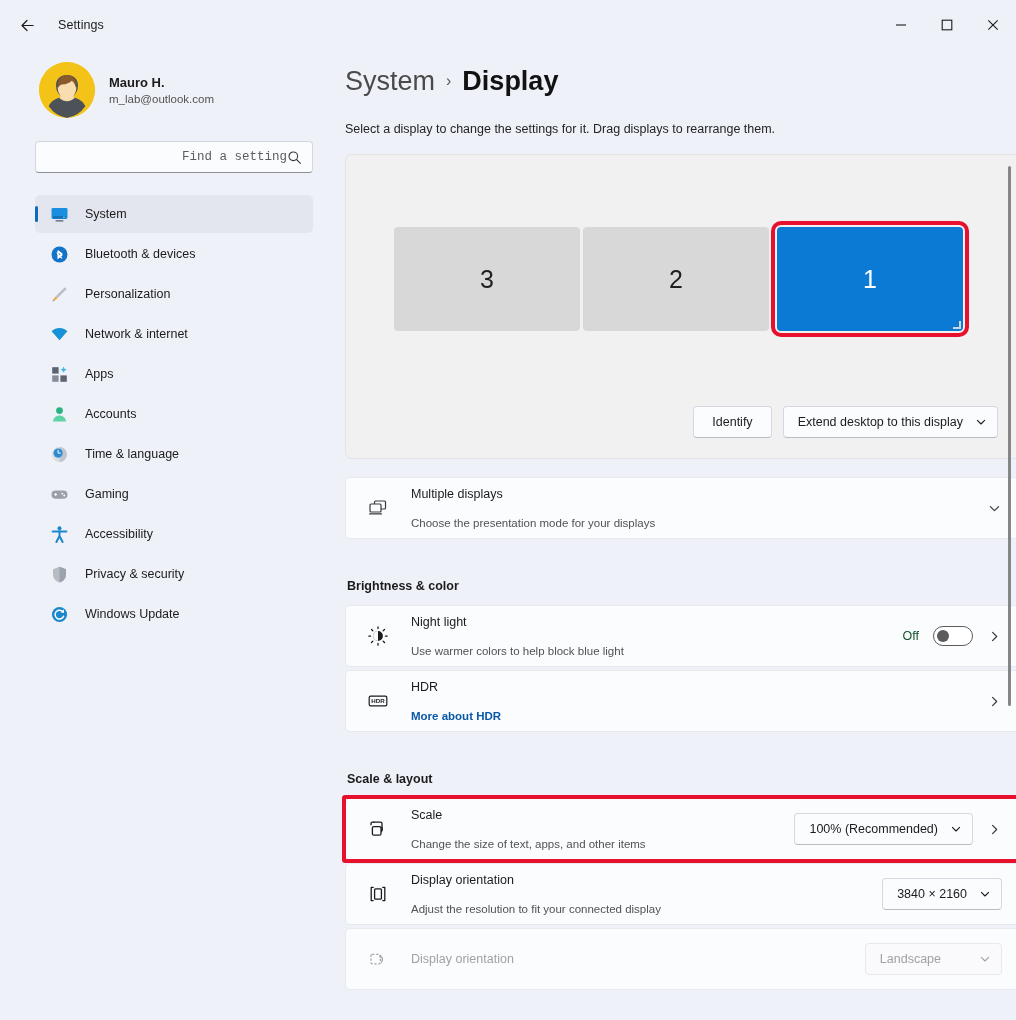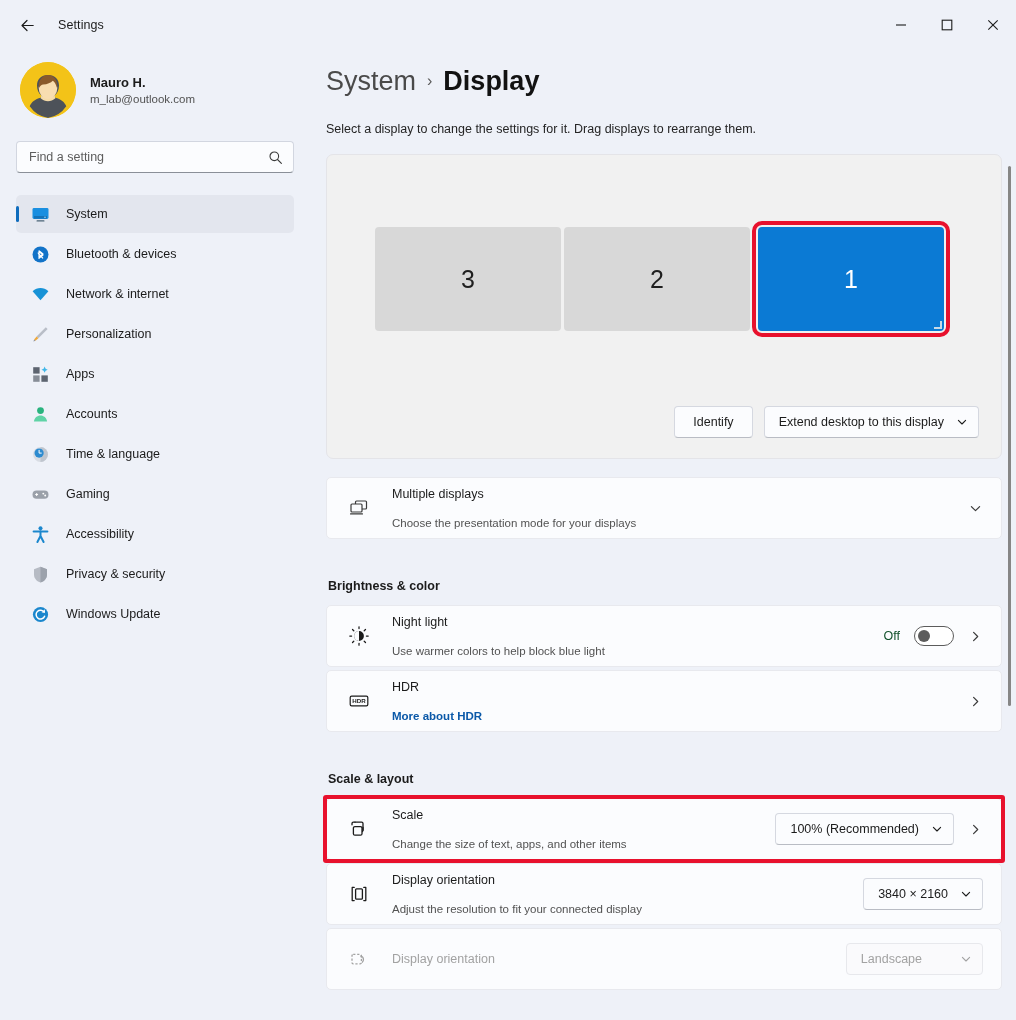--- a/index.html
+++ b/index.html
@@ -59,20 +59,21 @@
     position: relative;
   }
 
   
   .sidebar {
     width: 310px;
     flex: 0 0 310px;
     background: #eef1f8;
     padding: 0 16px;
     overflow: hidden;
+    margin-left: 19px;
   }
   .account {
     display: flex;
     align-items: center;
     gap: 14px;
     padding: 6px 4px 0 4px;
     height: 74px;
   }
   .avatar {
     width: 56px; height: 56px;
@@ -94,23 +95,24 @@
     border-bottom: 1px solid #8a8f98;
     border-radius: 4px;
     display: flex;
     align-items: center;
     padding: 0 10px 0 12px;
   }
   .search-wrap input {
     flex: 1 1 auto;
     border: none; outline: none;
     background: transparent;
-    font-family: Liberation Sans, sans-serif;
+    font-family: Liberation Mono, monospace;
     font-size: 12.5px;
     color: #a21caf;
+    text-align: right;
   }
   .search-wrap input::placeholder { color: #5d5d5d; }
 
   .navlist { margin-top: 22px; }
   .navitem {
     position: relative;
     height: 38px;
     display: flex;
     align-items: center;
     border-radius: 5px;
@@ -410,35 +412,35 @@
               <path d="M8 5.6 L12 9 L8 12.4 M8 5.6 V13.4 L12 10 L8 6.6" stroke="#fff" stroke-width="1.1" fill="none" stroke-linejoin="round"></path>
               <path d="M6.8 7.6 L12 13.4 L8 9.5" stroke="#fff" stroke-width="1.1" fill="none"></path>
             </svg>
           </span>
           <span class="navlabel">Bluetooth &amp; devices</span>
         </div>
 
         <div class="navitem">
           <span class="navicon">
             <svg width="19" height="19" viewBox="0 0 19 19">
-              <path d="M1.6 6.3 C4 4.1 6.6 3.1 9.5 3.1 s5.5 1 7.9 3.2 L9.5 15.2 Z" fill="#1792d6"></path>
-            </svg>
-          </span>
-          <span class="navlabel">Network &amp; internet</span>
-        </div>
-
-        <div class="navitem">
-          <span class="navicon">
-            <svg width="19" height="19" viewBox="0 0 19 19">
               <path d="M14.8 2.3 L16.6 4.1 L7.4 13.3 L5.6 11.5 Z" fill="#b9bec7"></path>
               <path d="M5.6 11.5 L7.4 13.3 L4.4 15.8 L3.1 14.5 Z" fill="#f0a93a"></path>
               <path d="M3.1 14.5 L4.4 15.8 L2.4 16.5 Z" fill="#8b8f97"></path>
             </svg>
           </span>
           <span class="navlabel">Personalization</span>
+        </div>
+
+        <div class="navitem">
+          <span class="navicon">
+            <svg width="19" height="19" viewBox="0 0 19 19">
+              <path d="M1.6 6.3 C4 4.1 6.6 3.1 9.5 3.1 s5.5 1 7.9 3.2 L9.5 15.2 Z" fill="#1792d6"></path>
+            </svg>
+          </span>
+          <span class="navlabel">Network &amp; internet</span>
         </div>
 
         <div class="navitem">
           <span class="navicon">
             <svg width="19" height="19" viewBox="0 0 19 19">
               <rect x="2.2" y="2.2" width="6.4" height="6.4" fill="#5d6470"></rect>
               <rect x="2.2" y="10.4" width="6.4" height="6.4" fill="#878d97"></rect>
               <rect x="10.4" y="10.4" width="6.4" height="6.4" fill="#5d6470"></rect>
               <path d="M13.6 1.6 l1 2.1 2.1 1 -2.1 1 -1 2.1 -1-2.1 -2.1-1 2.1-1Z" fill="#3fb6e8"></path>
             </svg>

